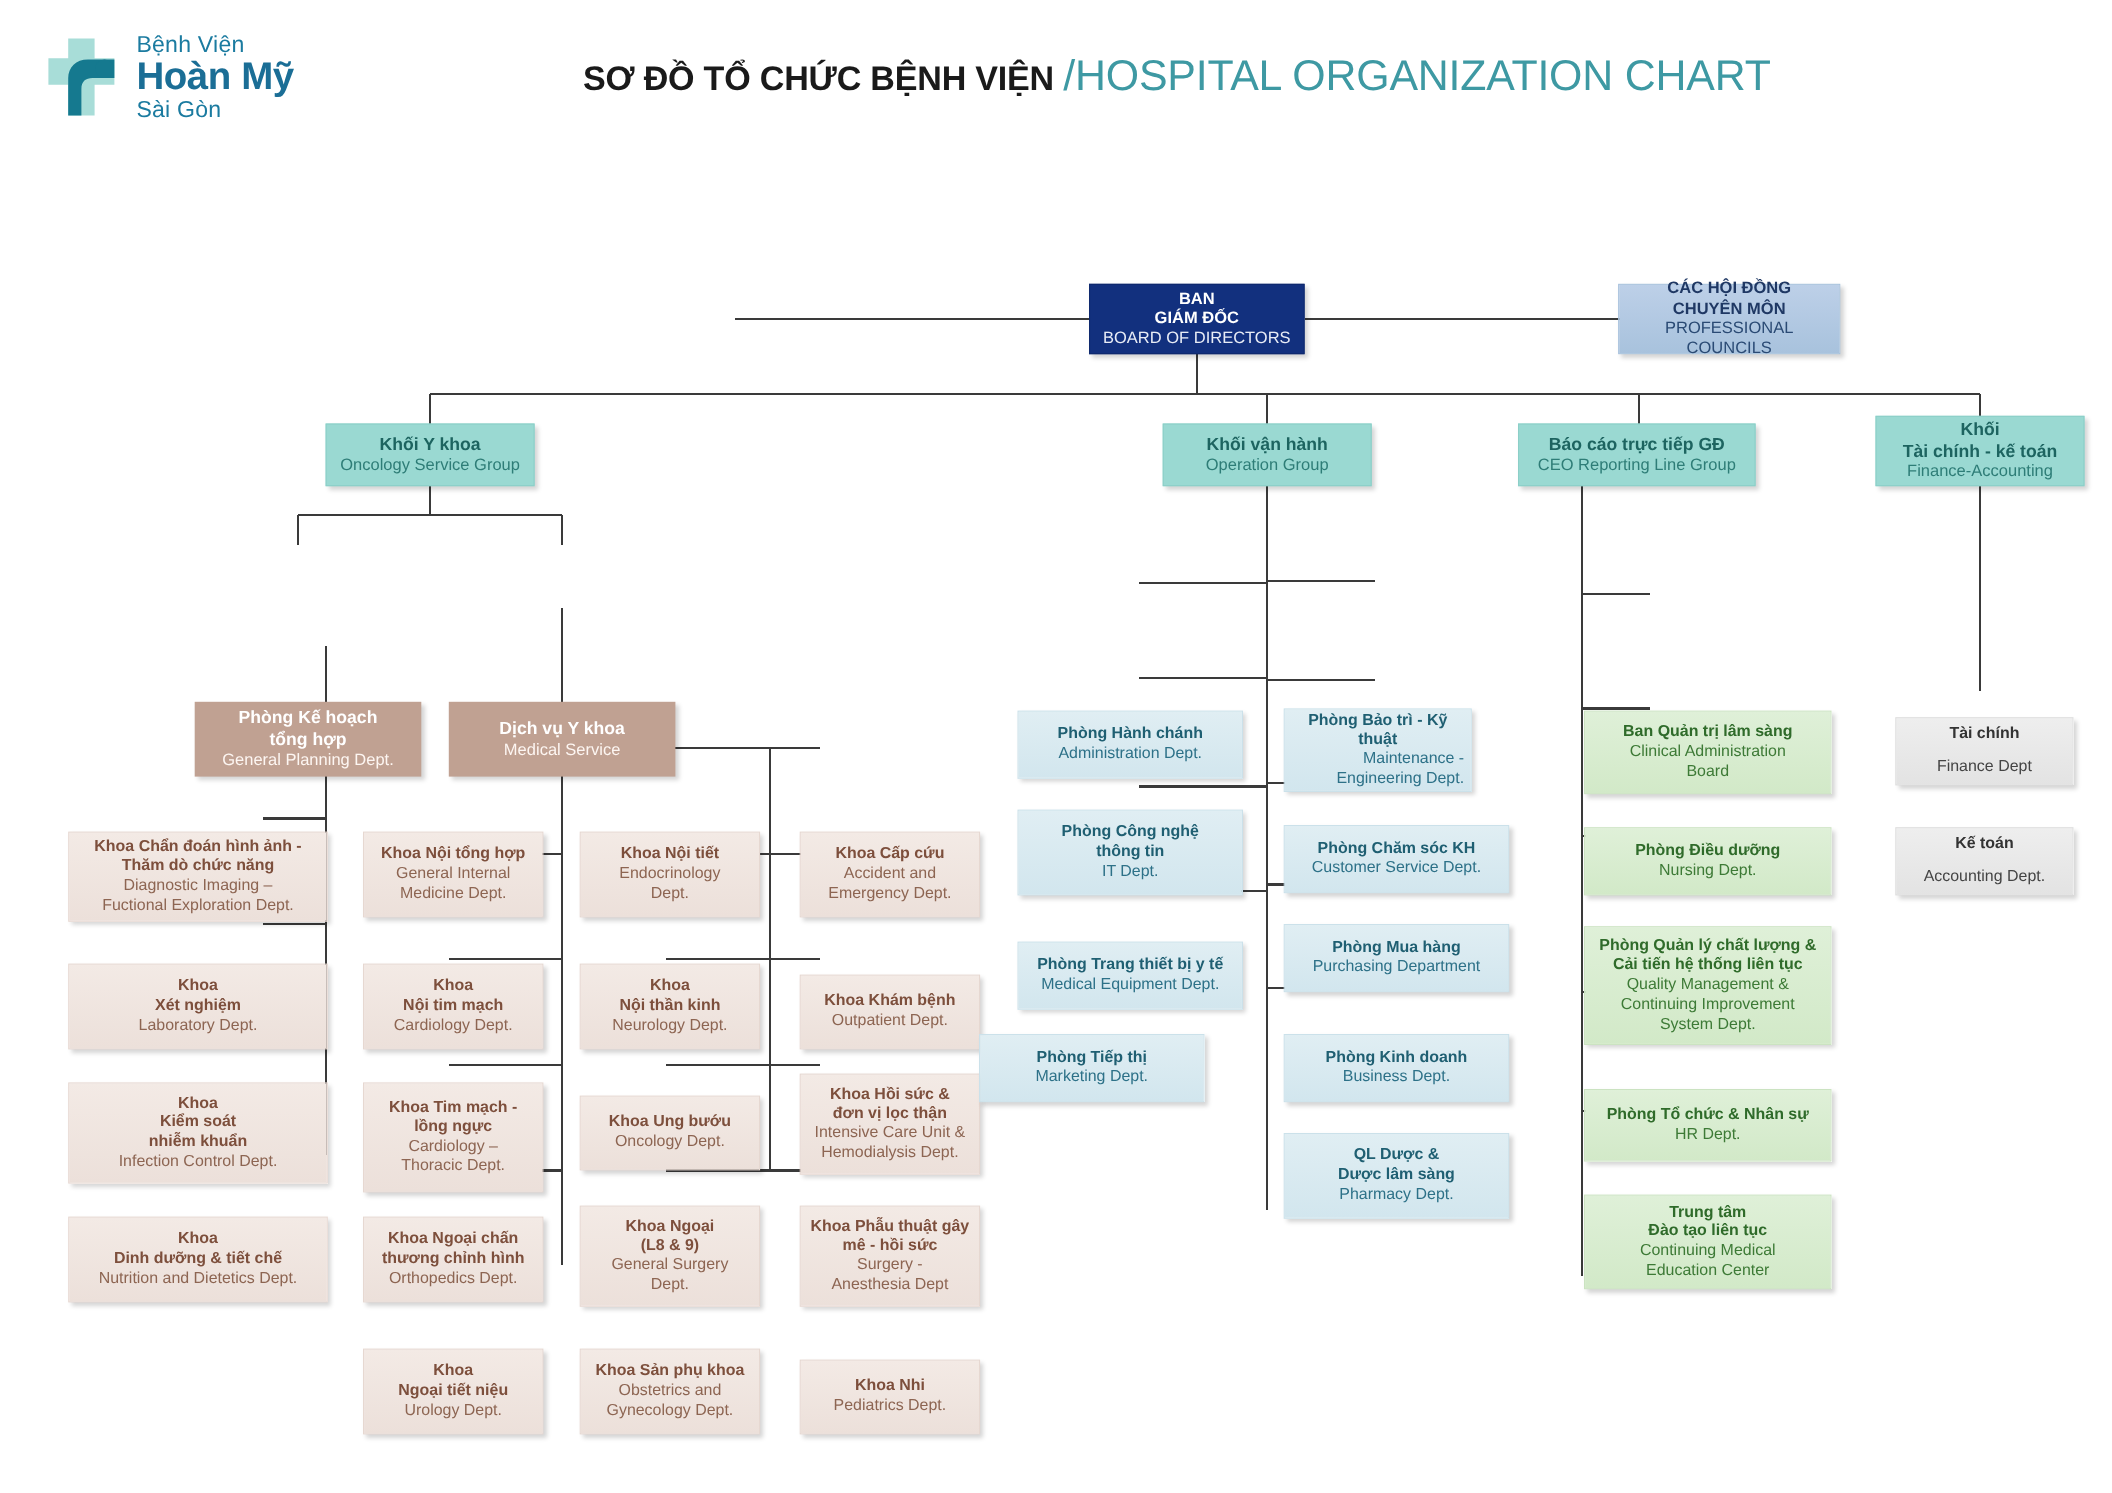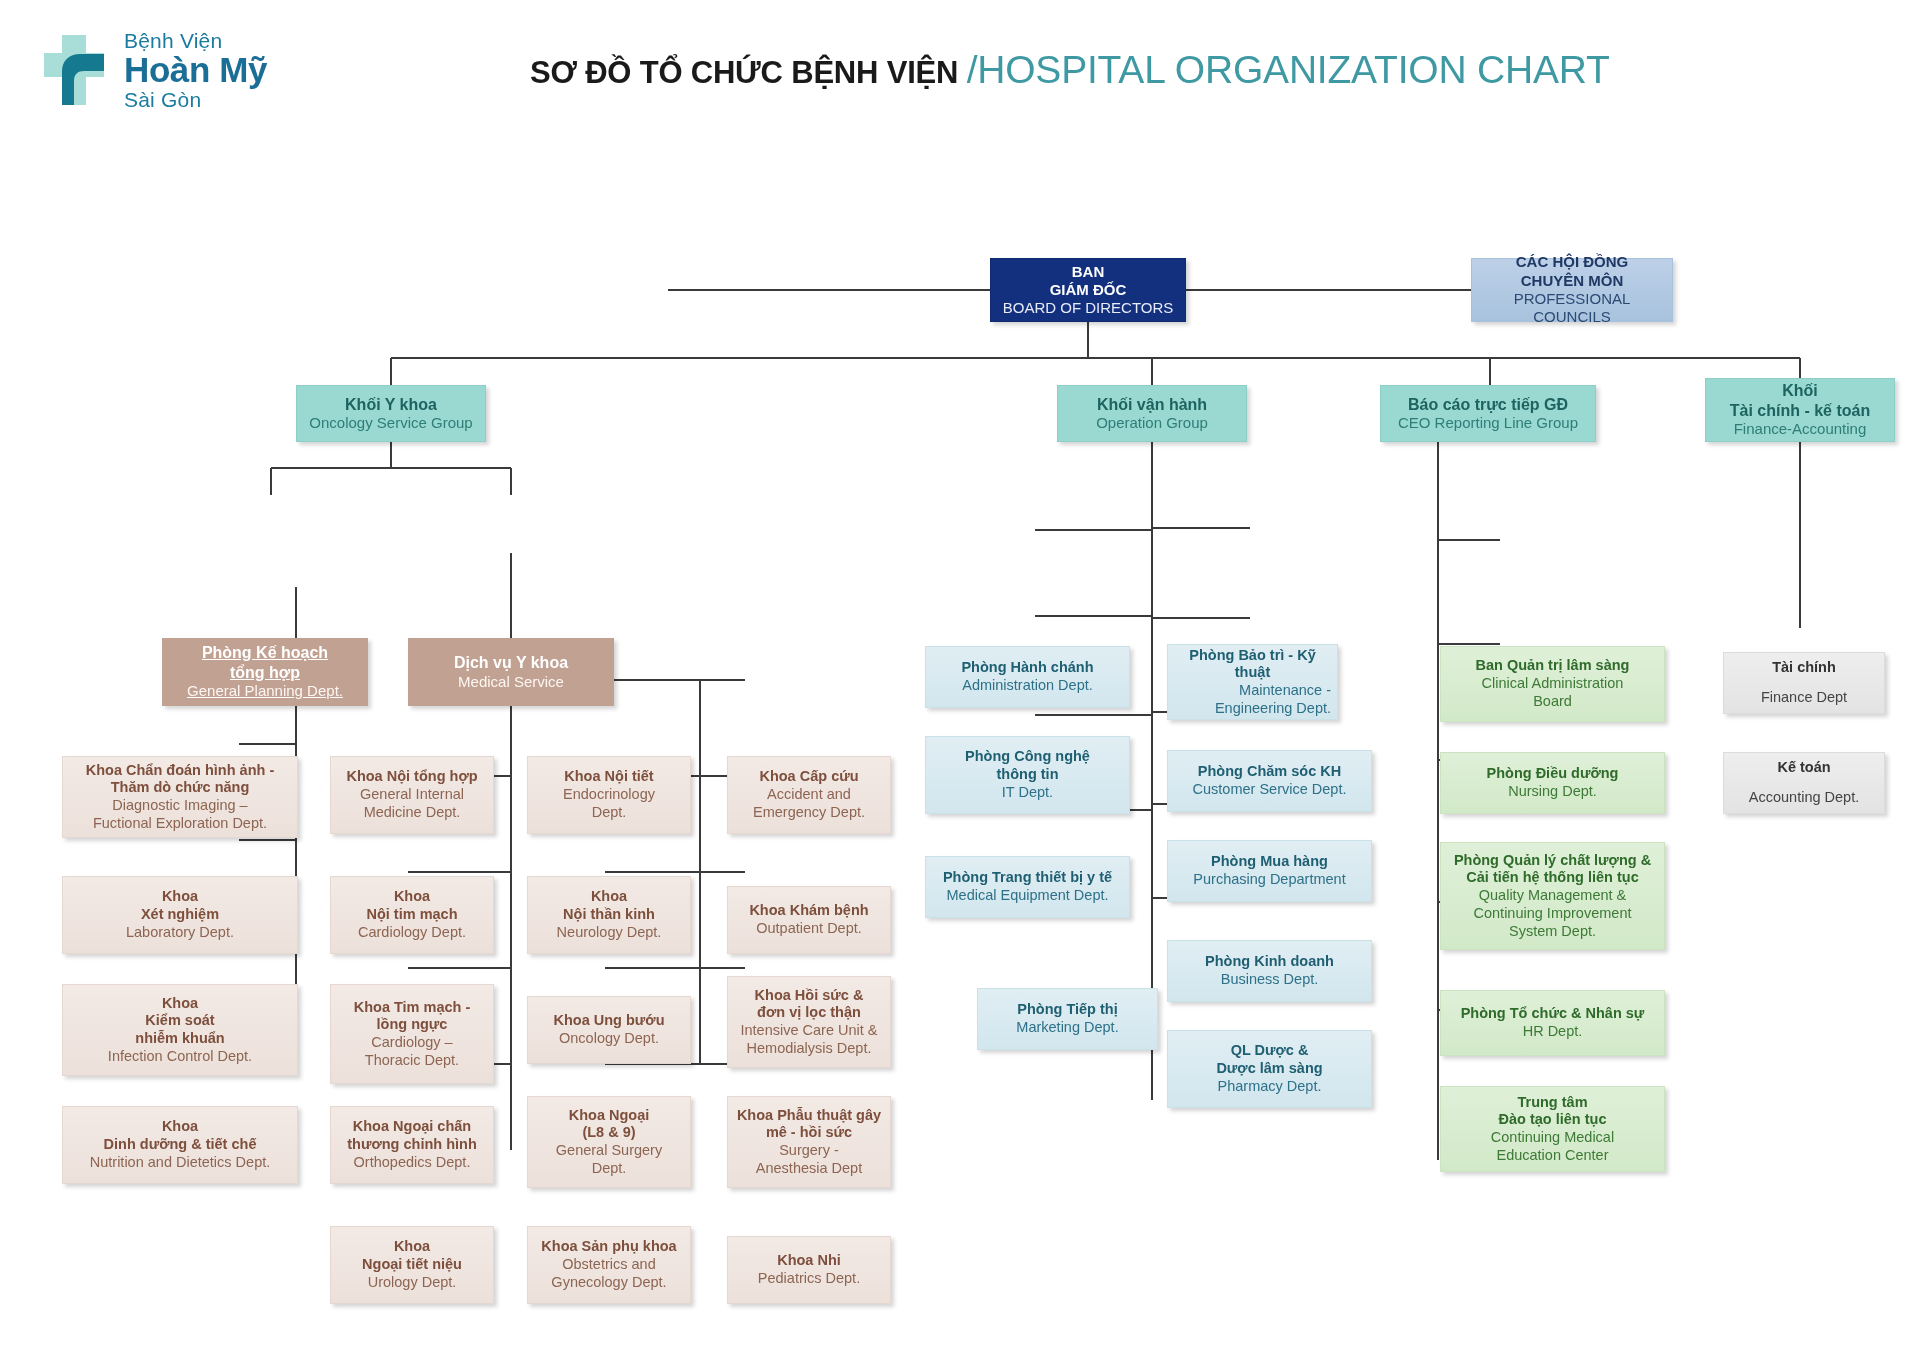--- a/index.html
+++ b/index.html
@@ -247,21 +247,21 @@
     <span class="vi ln">Báo cáo trực tiếp GĐ</span>
     <span class="en ln">CEO Reporting Line Group</span>
   </div>
 
   <div class="node n-group" style="left:1705px; top:228px; width:190px; height:64px;">
     <span class="vi ln">Khối</span>
     <span class="vi ln">Tài chính - kế toán</span>
     <span class="en ln">Finance-Accounting</span>
   </div>
 
-  <div class="node n-brown" style="left:162px; top:488px; width:206px; height:68px;text-decoration:underline;">
+  <div class="node n-brown" style="left:177px; top:488px; width:206px; height:68px;">
     <span class="vi ln">Phòng Kế hoạch</span>
     <span class="vi ln">tổng hợp</span>
     <span class="en ln">General Planning Dept.</span>
   </div>
 
   <div class="node n-brown" style="left:408px; top:488px; width:206px; height:68px;">
     <span class="vi ln">Dịch vụ Y khoa</span>
     <span class="en ln">Medical Service</span>
   </div>
 
@@ -391,21 +391,21 @@
     <span class="vi ln">Phòng Công nghệ</span>
     <span class="vi ln">thông tin</span>
     <span class="en ln">IT Dept.</span>
   </div>
 
   <div class="node n-blue" style="left:925px; top:694px; width:205px; height:62px;margin-top:12px;">
     <span class="vi ln">Phòng Trang thiết bị y tế</span>
     <span class="en ln">Medical Equipment Dept.</span>
   </div>
 
-  <div class="node n-blue" style="left:977px; top:790px; width:181px; height:62px;margin-top:48px;">
+  <div class="node n-blue" style="left:890px; top:790px; width:205px; height:62px;">
     <span class="vi ln">Phòng Tiếp thị</span>
     <span class="en ln">Marketing Dept.</span>
   </div>
 
   <div class="node n-blue" style="left:1167px; top:494px; width:171px; height:76px;align-items:flex-end;">
     <span class="vi ln">Phòng Bảo trì - Kỹ thuật</span>
     <span class="en ln">Maintenance -</span>
     <span class="en ln">Engineering Dept.</span>
   </div>
 

